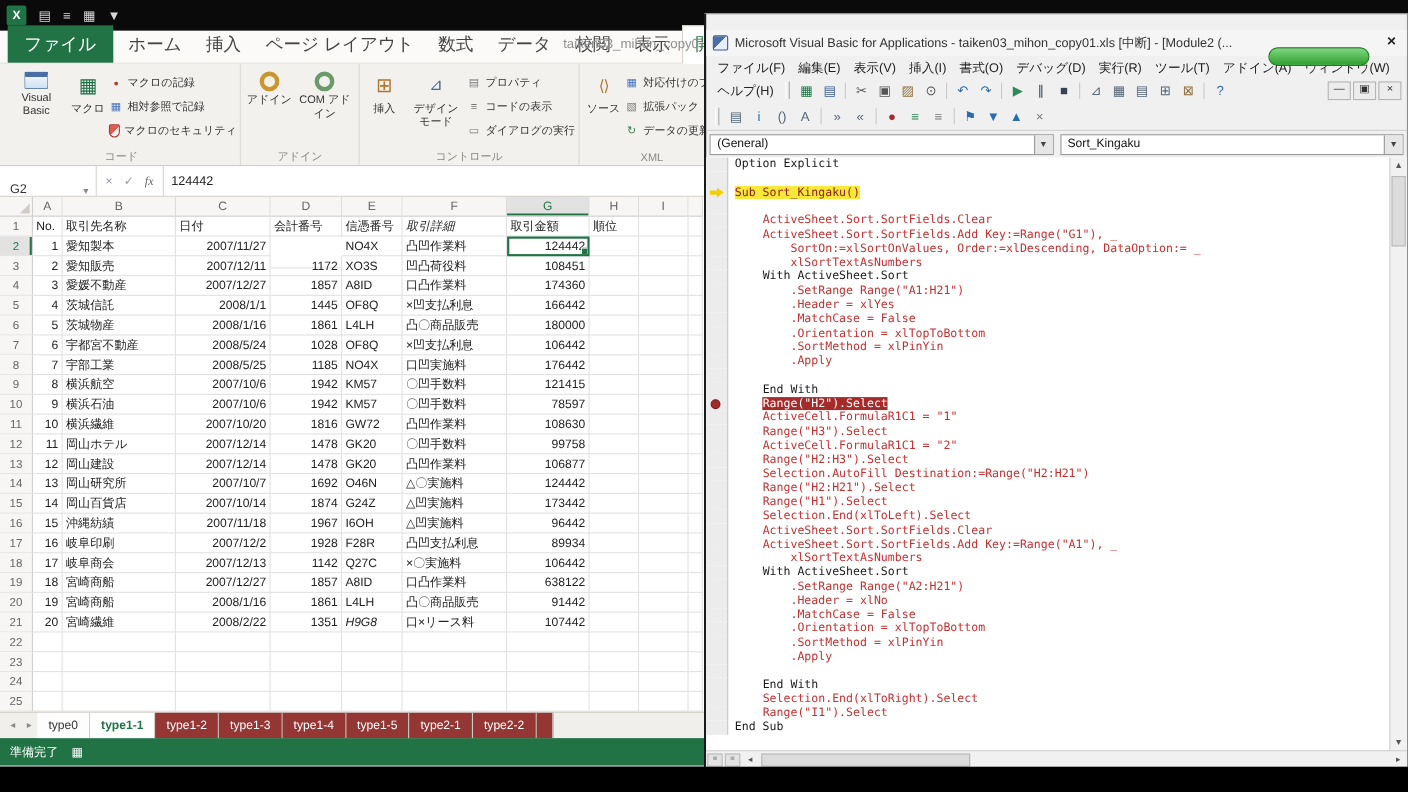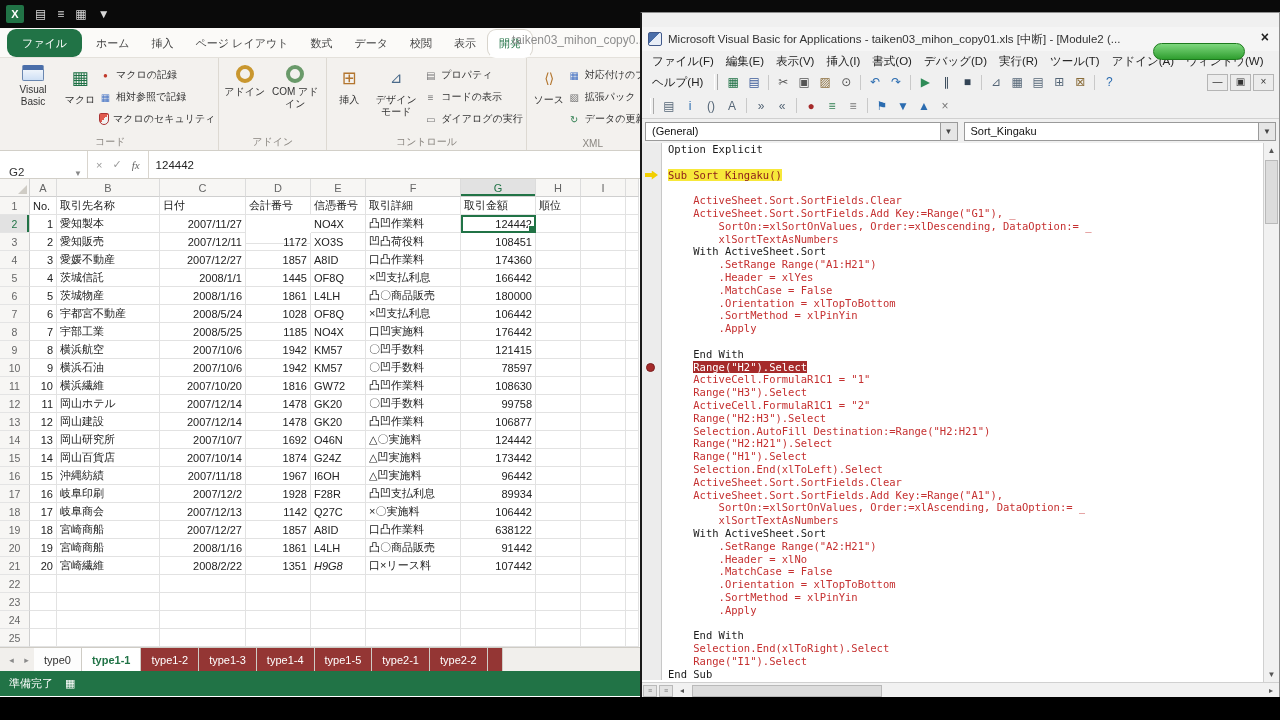--- a/index.html
+++ b/index.html
@@ -11,21 +11,21 @@
   .topbar{position:absolute;left:0;top:0;width:100%;height:28px;background:#0a0a0a;
     display:flex;align-items:center;gap:11px;padding-left:6px;z-index:1;}
   .appicon{width:18px;height:18px;background:var(--green,#217346);color:#fff;font-size:11px;
     font-weight:bold;display:flex;align-items:center;justify-content:center;border-radius:2px;}
   .appicon::before{content:"X";}
   .qicon{color:#d8d8d8;font-size:12px;line-height:1;}
 
   
   .excel{position:absolute;left:0;top:28px;width:1280px;height:669px;background:#fff;z-index:2;}
   .tabrow{height:30px;background:#fbfaf8;display:flex;align-items:flex-end;position:relative;border-bottom:1px solid #e4e1db;}
-  .rtab{padding:6px 11px 6px;font-size:11px;color:#444;white-space:nowrap;border-radius:9px;}
+  .rtab{padding:6px 11px 6px;font-size:16px;color:#444;white-space:nowrap;}
   .rtab.file{background:var(--green,#217346);color:#fff;margin:0 3px 0 7px;padding:7px 15px 6px;}
   .rtab.active{background:#fff;color:var(--green,#217346);border:1px solid #d8d4cc;border-bottom:1px solid #fff;margin-bottom:-1px;}
   .excel-title{position:absolute;left:512px;top:5px;color:#8e8e8e;font-size:12px;white-space:nowrap;}
 
   .ribbon{height:93px;background:#f3f1ee;border-bottom:1px solid #d2cfc8;display:flex;padding-left:2px;width:1280px;}
   .rgroup{position:relative;border-right:1px solid #ddd9d2;padding:2px 3px 13px;display:flex;align-items:flex-start;}
   .rgroup-label{position:absolute;bottom:1px;left:0;right:0;text-align:center;font-size:10px;color:#8a8680;white-space:nowrap;}
   .bigbtn{min-width:38px;max-width:56px;height:76px;display:flex;flex-direction:column;align-items:center;
     padding:5px 2px 0;font-size:10px;color:#333;text-align:center;line-height:1.15;}
   .bicon{height:26px;display:flex;align-items:center;justify-content:center;font-size:18px;margin-bottom:3px;}
@@ -274,21 +274,21 @@
         <div class="chcell" style="width: 13px;"></div>
       </div>
     <div>
         <div class="gridrow">
           <div class="rowhdr">1</div>
           <div class="cell ar hdr" style="width: 27px;">No.</div>
           <div class="cell hdr" style="width: 103px;">取引先名称</div>
           <div class="cell ar hdr" style="width: 86px;">日付</div>
           <div class="cell ar hdr" style="width: 65px;">会計番号</div>
           <div class="cell hdr" style="width: 55px;">信憑番号</div>
-          <div class="cell hdr" style="width: 95px;">取引詳細</div>
+          <div class="cell hdr" style="width: 95px; font-style: italic;">取引詳細</div>
           <div class="cell ar hdr" style="width: 75px;">取引金額</div>
           <div class="cell ac hdr" style="width: 45px;">順位</div>
           <div class="cell hdr" style="width: 45px;"></div>
           <div class="cell hdr" style="width: 13px;"></div>
         </div>
         <div class="gridrow">
           <div class="rowhdr hl">2</div>
           <div class="cell ar" style="width: 27px;">1</div>
           <div class="cell" style="width: 103px;">愛知製本</div>
           <div class="cell ar" style="width: 86px;">2007/11/27</div>
@@ -721,21 +721,20 @@
           <div class="code-line"><div class="cl-margin"></div><div class="cl-text"><span>    </span><span class="stmt">ActiveCell.FormulaR1C1 = "1"</span></div></div>
           <div class="code-line"><div class="cl-margin"></div><div class="cl-text"><span>    </span><span class="stmt">Range("H3").Select</span></div></div>
           <div class="code-line"><div class="cl-margin"></div><div class="cl-text"><span>    </span><span class="stmt">ActiveCell.FormulaR1C1 = "2"</span></div></div>
           <div class="code-line"><div class="cl-margin"></div><div class="cl-text"><span>    </span><span class="stmt">Range("H2:H3").Select</span></div></div>
           <div class="code-line"><div class="cl-margin"></div><div class="cl-text"><span>    </span><span class="stmt">Selection.AutoFill Destination:=Range("H2:H21")</span></div></div>
           <div class="code-line"><div class="cl-margin"></div><div class="cl-text"><span>    </span><span class="stmt">Range("H2:H21").Select</span></div></div>
           <div class="code-line"><div class="cl-margin"></div><div class="cl-text"><span>    </span><span class="stmt">Range("H1").Select</span></div></div>
           <div class="code-line"><div class="cl-margin"></div><div class="cl-text"><span>    </span><span class="stmt">Selection.End(xlToLeft).Select</span></div></div>
           <div class="code-line"><div class="cl-margin"></div><div class="cl-text"><span>    </span><span class="stmt">ActiveSheet.Sort.SortFields.Clear</span></div></div>
           <div class="code-line"><div class="cl-margin"></div><div class="cl-text"><span>    </span><span class="stmt">ActiveSheet.Sort.SortFields.Add Key:=Range("A1"), _</span></div></div>
-          <div class="code-line"><div class="cl-margin"></div><div class="cl-text"><span>        </span><span class="stmt">SortOn:=xlSortOnValues, Order:=xlAscending, DataOption:= _</span></div></div>
           <div class="code-line"><div class="cl-margin"></div><div class="cl-text"><span>        </span><span class="stmt">xlSortTextAsNumbers</span></div></div>
           <div class="code-line"><div class="cl-margin"></div><div class="cl-text"><span>    </span><span class="kw">With ActiveSheet.Sort</span></div></div>
           <div class="code-line"><div class="cl-margin"></div><div class="cl-text"><span>        </span><span class="stmt">.SetRange Range("A2:H21")</span></div></div>
           <div class="code-line"><div class="cl-margin"></div><div class="cl-text"><span>        </span><span class="stmt">.Header = xlNo</span></div></div>
           <div class="code-line"><div class="cl-margin"></div><div class="cl-text"><span>        </span><span class="stmt">.MatchCase = False</span></div></div>
           <div class="code-line"><div class="cl-margin"></div><div class="cl-text"><span>        </span><span class="stmt">.Orientation = xlTopToBottom</span></div></div>
           <div class="code-line"><div class="cl-margin"></div><div class="cl-text"><span>        </span><span class="stmt">.SortMethod = xlPinYin</span></div></div>
           <div class="code-line"><div class="cl-margin"></div><div class="cl-text"><span>        </span><span class="stmt">.Apply</span></div></div>
           <div class="code-line"><div class="cl-margin"></div><div class="cl-text"><span></span><span class="stmt"></span></div></div>
           <div class="code-line"><div class="cl-margin"></div><div class="cl-text"><span>    </span><span class="kw">End With</span></div></div>

